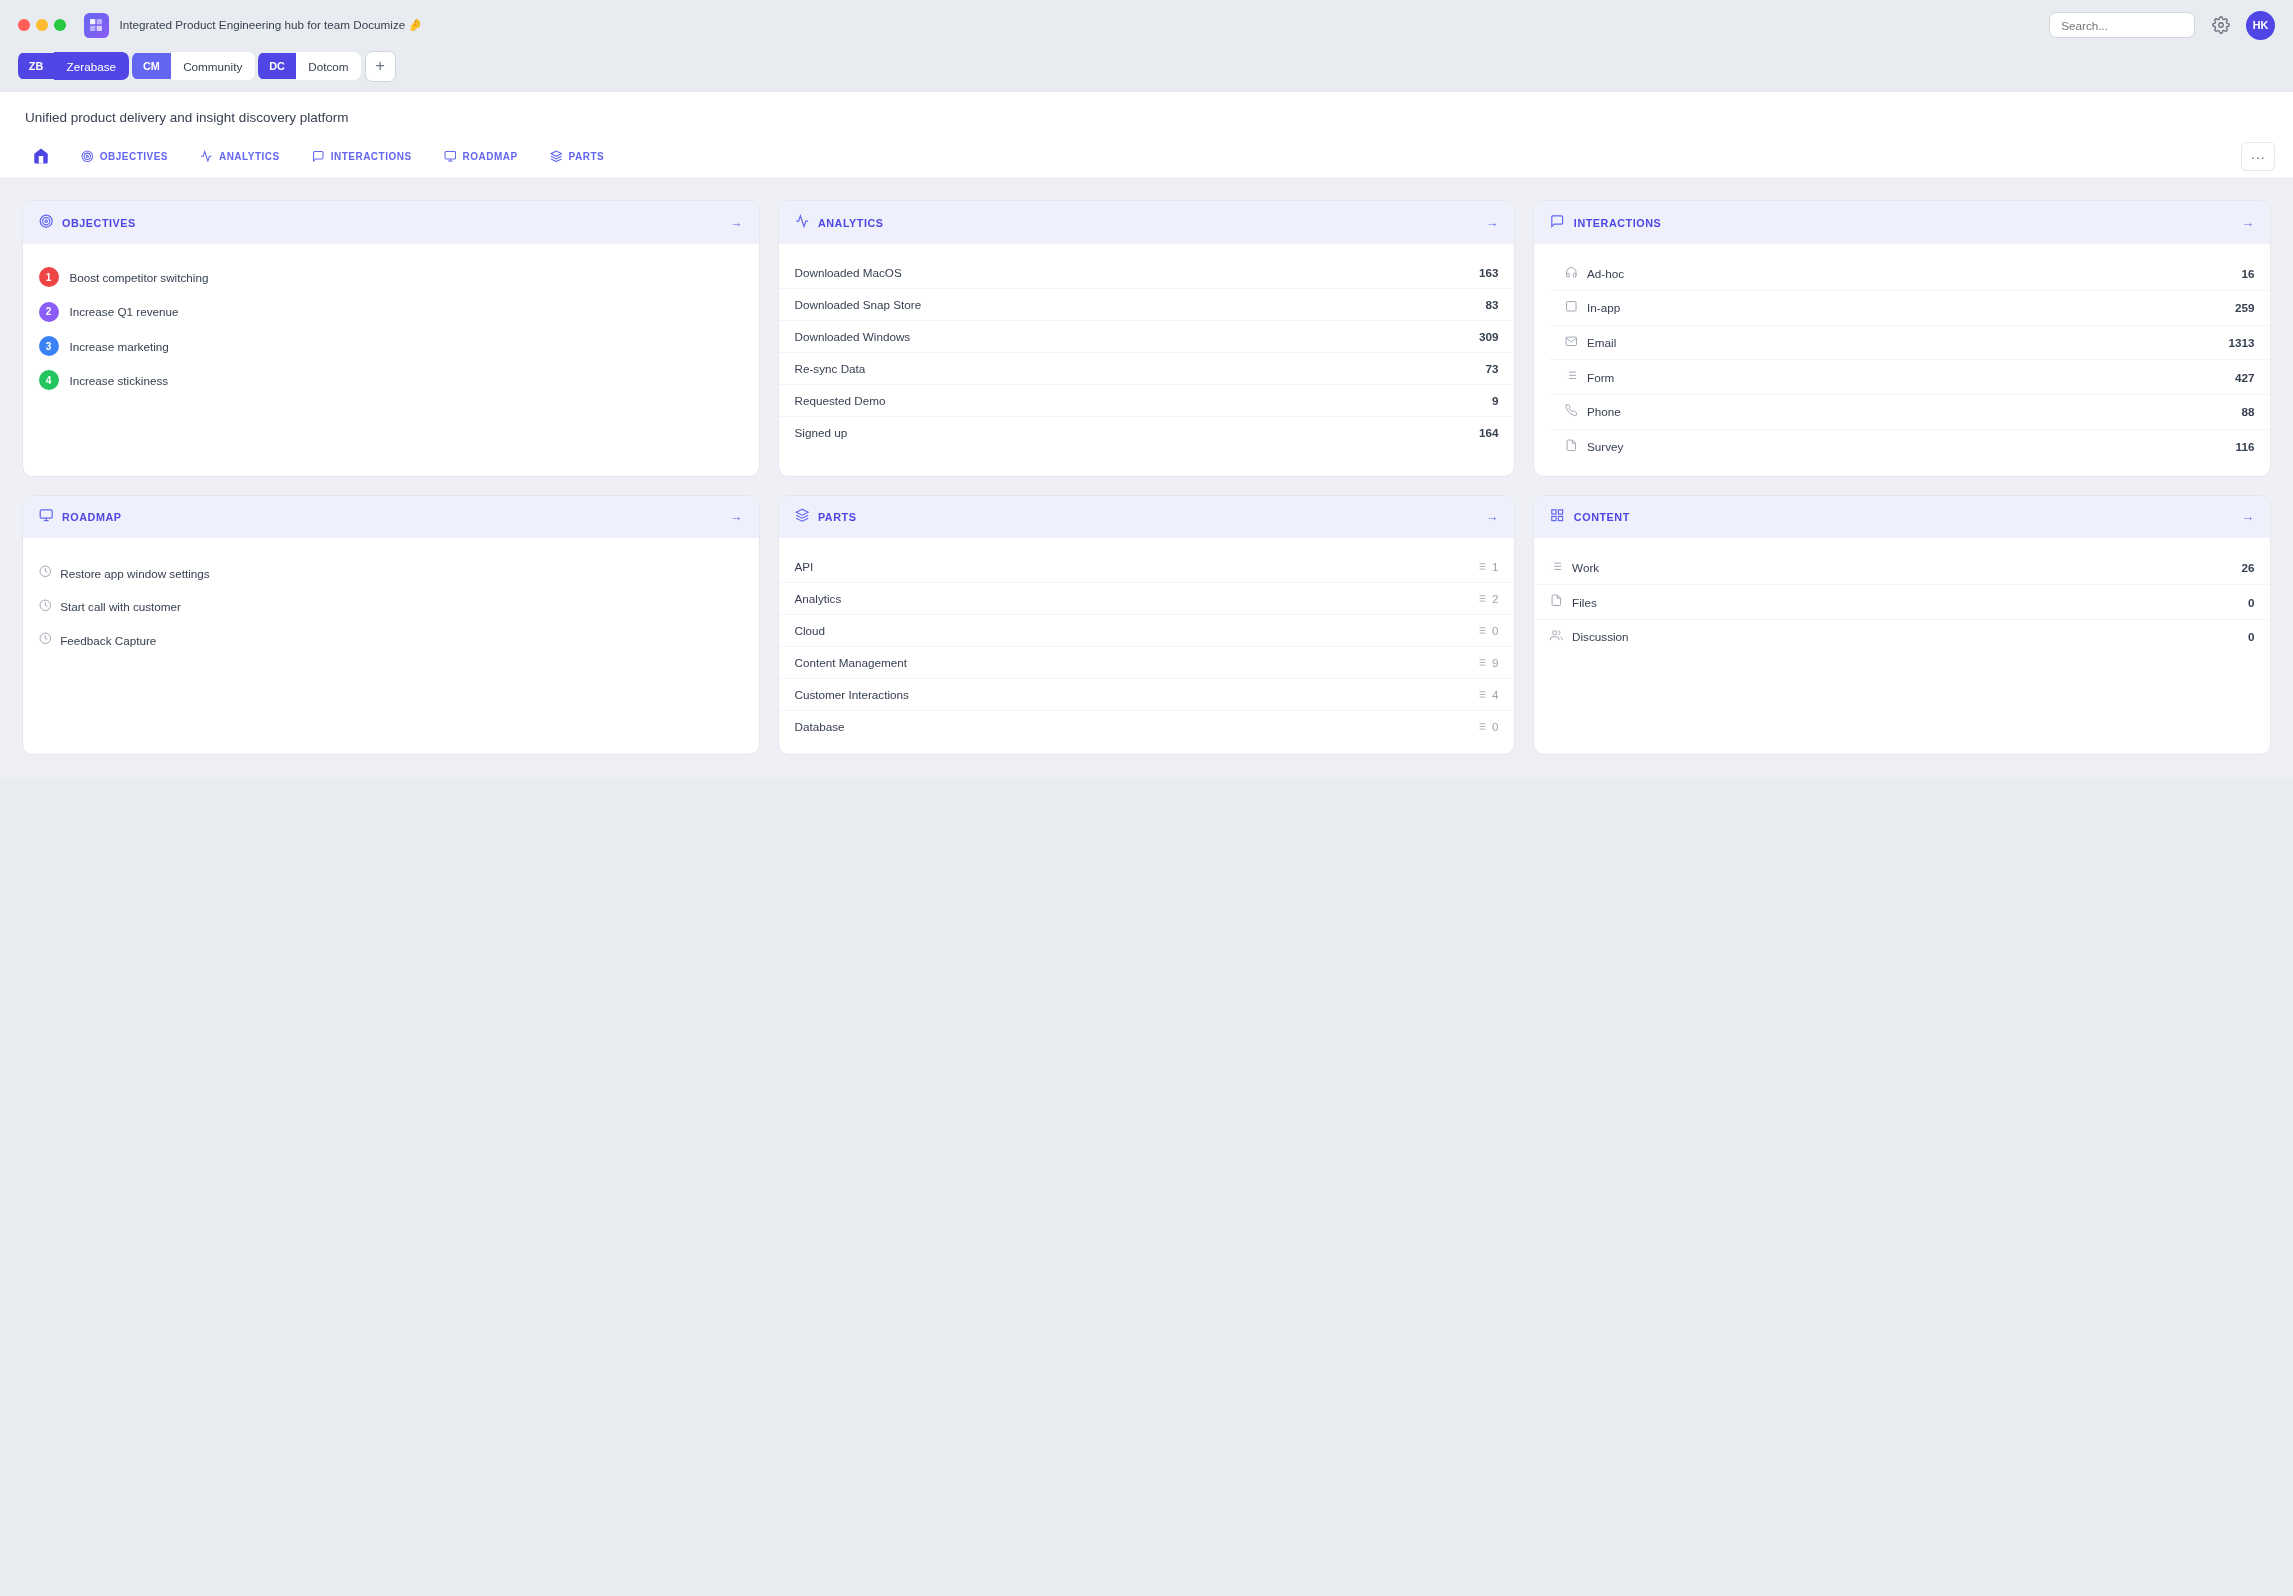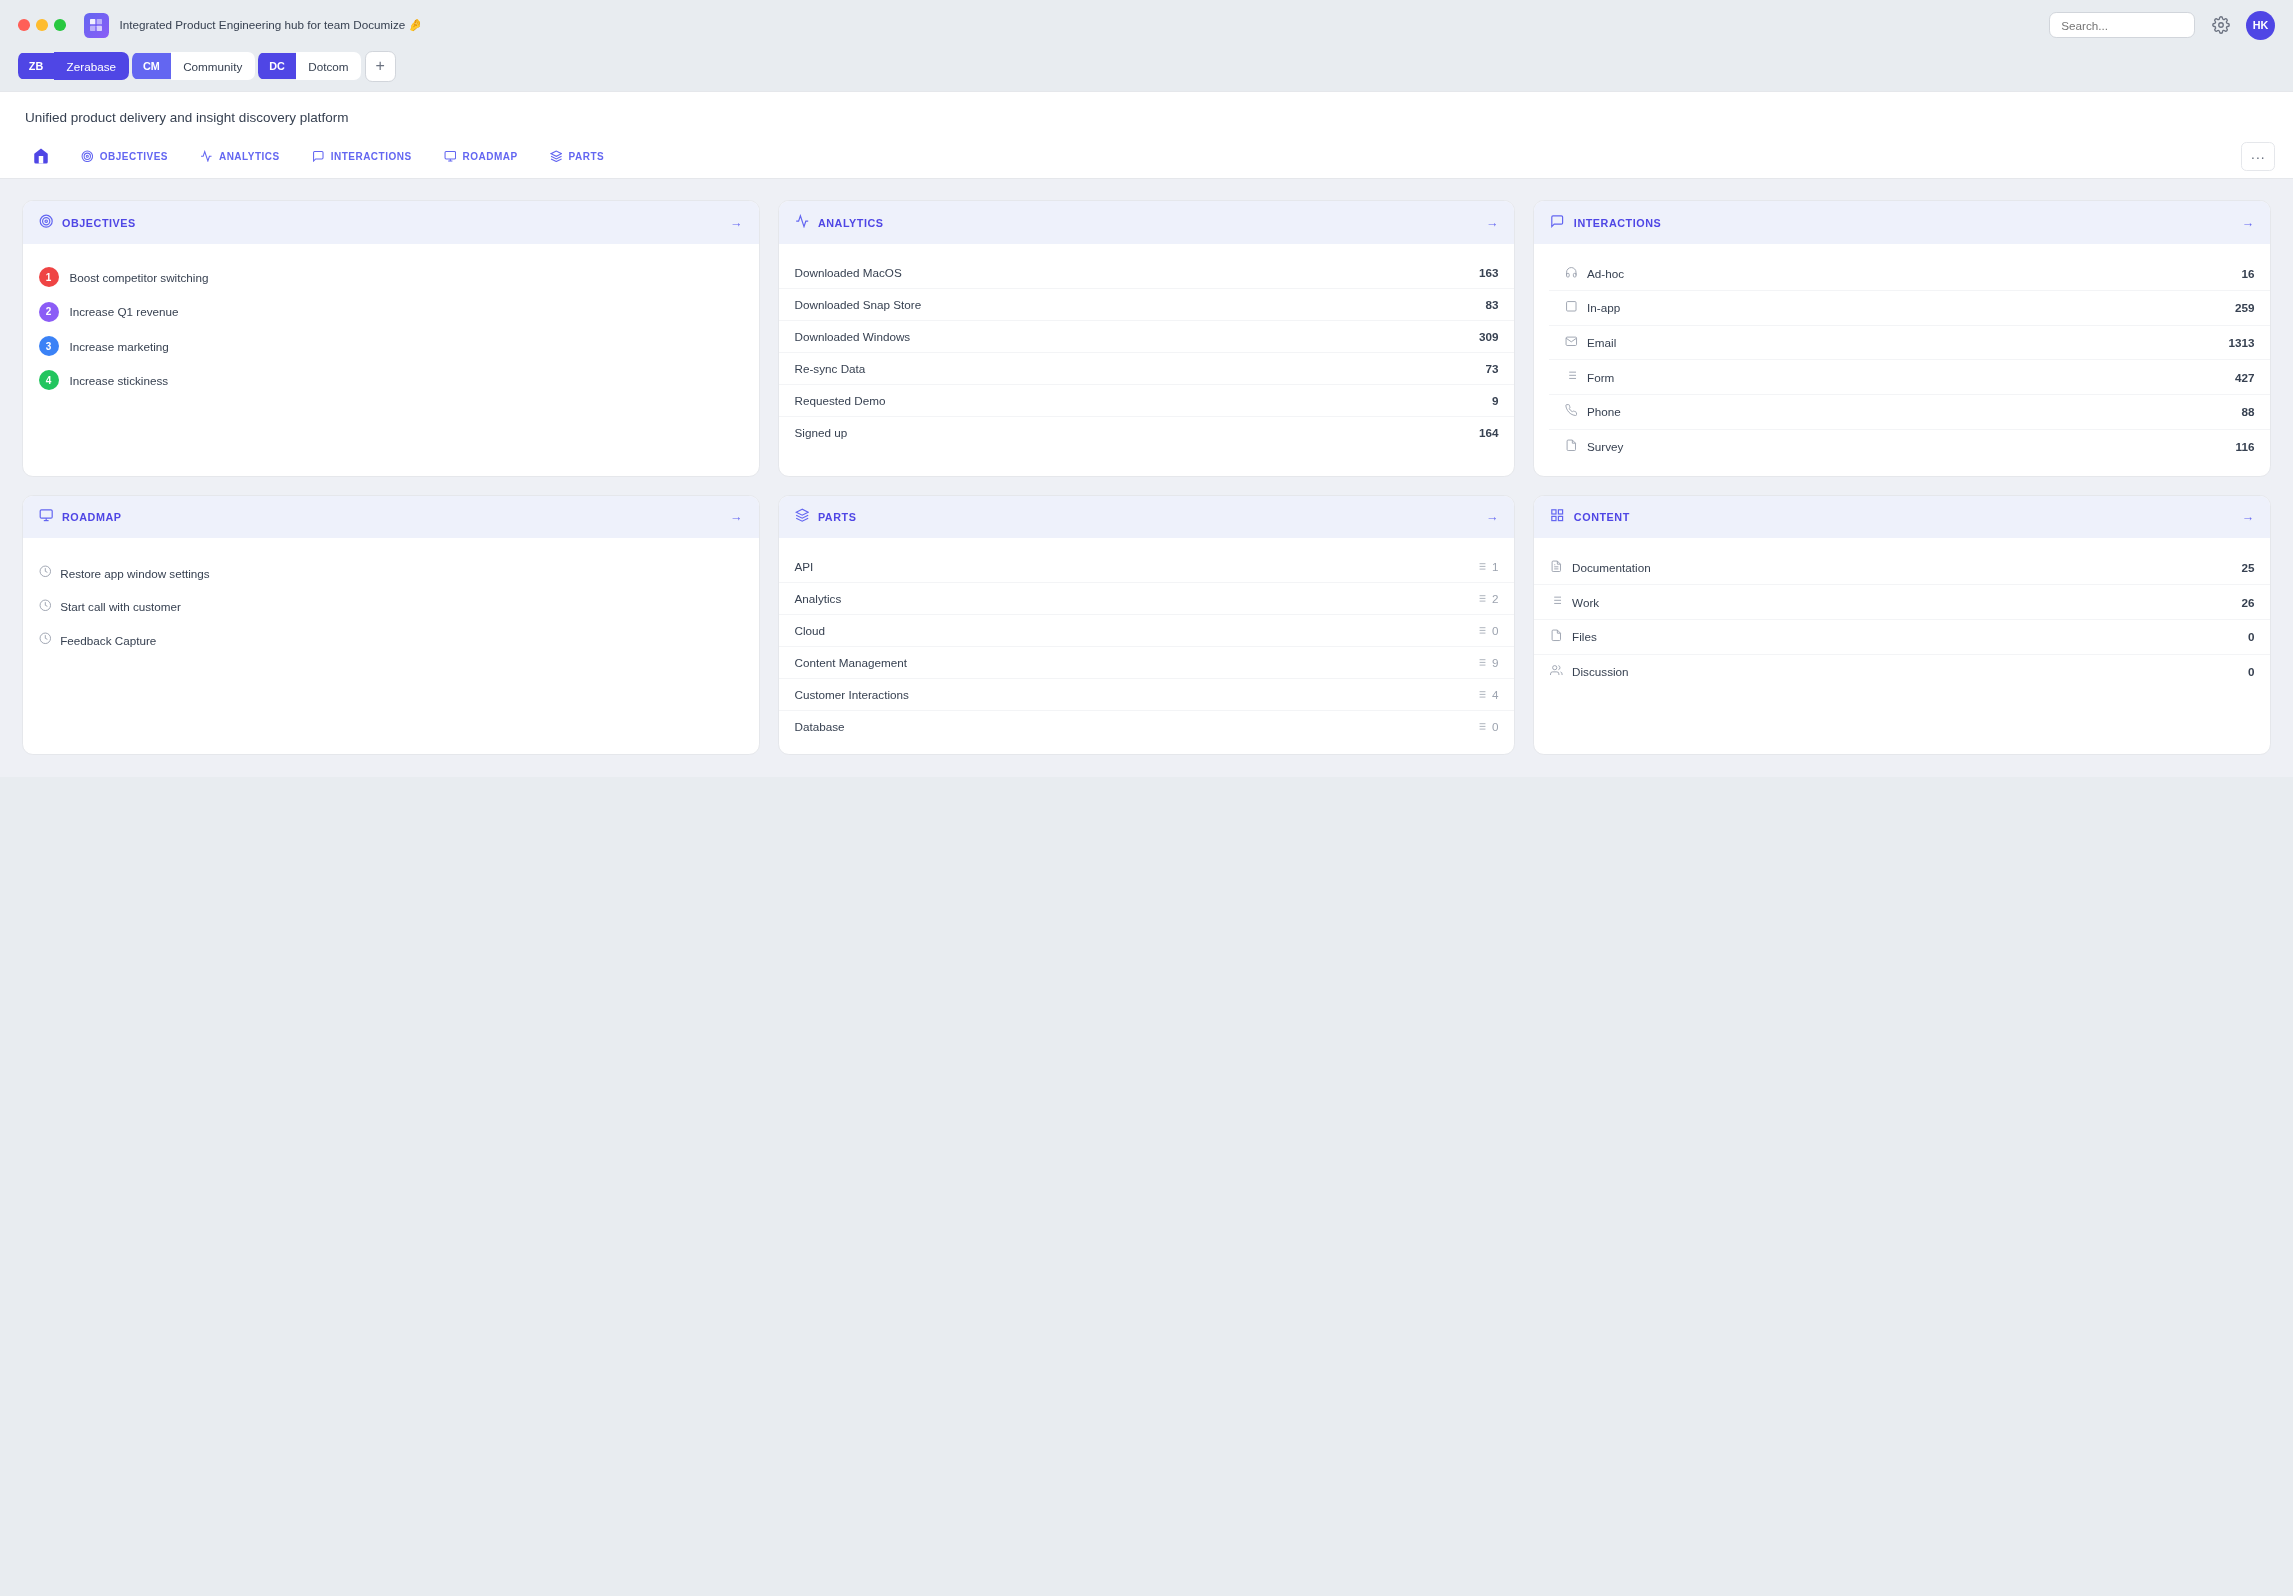--- a/index.html
+++ b/index.html
@@ -748,35 +748,20 @@
           </span>
           <span class="card-title">CONTENT</span>
         </div>
         <span class="card-arrow">→</span>
       </div>
       <div class="card-body">
         <div class="content-item">
           <div class="content-left">
             <span class="content-icon">
               <svg width="12.6" height="12.6" viewBox="0 0 24 24" fill="none" stroke="#9ca3af" stroke-width="1.8">
-                <path d="M14 2H6a2 2 0 0 0-2 2v16a2 2 0 0 0 2 2h12a2 2 0 0 0 2-2V8z"></path>
-                  <polyline points="14,2 14,8 20,8"></polyline>
-                  <line x1="16" y1="13" x2="8" y2="13"></line>
-                  <line x1="16" y1="17" x2="8" y2="17"></line>
-                  <polyline points="10,9 9,9 8,9"></polyline>
-              </svg>
-            </span>
-            <span>Documentation</span>
-          </div>
-          <span class="content-count">25</span>
-        </div>
-        <div class="content-item">
-          <div class="content-left">
-            <span class="content-icon">
-              <svg width="12.6" height="12.6" viewBox="0 0 24 24" fill="none" stroke="#9ca3af" stroke-width="1.8">
                 <line x1="8" y1="6" x2="21" y2="6"></line>
                   <line x1="8" y1="12" x2="21" y2="12"></line>
                   <line x1="8" y1="18" x2="21" y2="18"></line>
                   <line x1="3" y1="6" x2="3.01" y2="6"></line>
                   <line x1="3" y1="12" x2="3.01" y2="12"></line>
                   <line x1="3" y1="18" x2="3.01" y2="18"></line>
               </svg>
             </span>
             <span>Work</span>
           </div>

